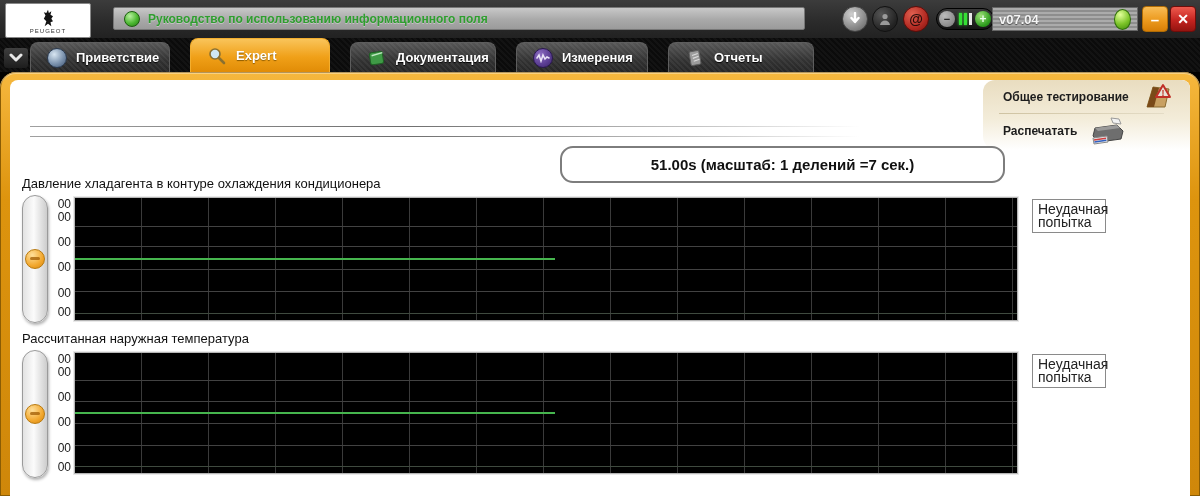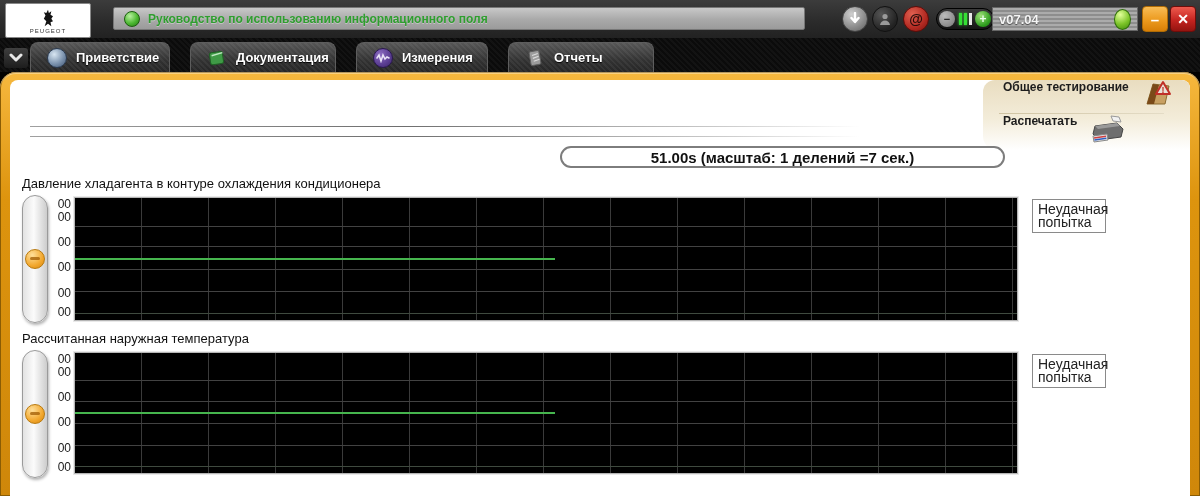--- a/index.html
+++ b/index.html
@@ -69,27 +69,27 @@
     background:radial-gradient(circle at 35% 30%,#8b6cc0,#5a3d92 60%,#3c2566);border:1px solid #2a1850;
     display:flex;align-items:center;justify-content:center;}
   
   .frame{position:absolute;left:0;top:72px;width:1200px;height:424px;box-sizing:border-box;
     background:linear-gradient(180deg,#f6b83e,#dd940e 30%,#cf870a);
     border-radius:16px 16px 0 0;padding:8px 10px 0 10px;
     box-shadow:inset 0 2px 0 rgba(255,255,255,.35), inset 0 0 0 1px #8a5c04;}
   .inner{position:relative;width:1180px;height:416px;background:#fff;border-radius:8px 8px 0 0;overflow:hidden;}
   .sidepanel{position:absolute;right:0;top:0;width:207px;height:70px;
     background:linear-gradient(180deg,#e9ddc0,#f3ecd9 55%,#fff);border-radius:12px 8px 0 14px;}
-  .sp-row{height:33px;display:flex;align-items:flex-start;gap:10px;padding:0 8px 0 20px;cursor:pointer;}
+  .sp-row{height:33px;display:flex;align-items:center;gap:10px;padding:0 8px 0 20px;cursor:pointer;}
   .sp-row .lbl{font-size:12px;font-weight:bold;color:#1d1d1d;}
   .sp-div{height:1px;margin:0 26px 0 16px;background:linear-gradient(90deg,#cfc3a2,#e4dcc6);}
   .hairlines{position:absolute;left:20px;top:46px;width:830px;}
   .hairlines div{height:1px;margin-bottom:9px;
     background:linear-gradient(90deg,#a0a0a0,#6e6e6e 45%,#cfcfcf 85%,#fff);}
-  .scalebox{position:absolute;left:550px;top:66px;width:445px;height:22px;box-sizing:border-box;
+  .scalebox{position:absolute;left:550px;top:66px;width:445px;height:37px;box-sizing:border-box;
     border:2px solid #7d7d7d;border-radius:13px;background:#fff;
     display:flex;align-items:center;justify-content:center;
     font-size:15px;font-weight:bold;color:#111;}
   
   .chart-block{position:absolute;left:12px;width:1160px;}
   .cb1{top:95px;} .cb2{top:250px;}
   .chart-title{font-size:13px;color:#111;height:20px;line-height:18px;}
   .chart-row{display:flex;align-items:flex-start;margin-top:2px;}
   .slider{position:relative;flex:none;width:26px;height:128px;margin-top:-2px;border-radius:13px;
     border:1px solid #9a9a9a;box-sizing:border-box;
@@ -171,20 +171,29 @@
       <path d="M2 2l5 5 5-5" stroke="#e8e8e8" stroke-width="3" fill="none" stroke-linecap="round" stroke-linejoin="round"></path>
     </svg>
   </div>
   <div class="tabs">
     <div class="tab t-w1">
       <span class="tabicon">
           <span class="globe"></span>
         </span>
       <span>Приветствие</span>
     </div>
+    <div class="tab active t-w2">
+      <span class="tabicon">
+        <svg width="20" height="20" viewBox="0 0 20 20">
+          <circle cx="8" cy="8" r="5" fill="#cfe8f4" stroke="#8a7030" stroke-width="1.6"></circle>
+          <path d="M12 12l5 5" stroke="#8a7030" stroke-width="2.6" stroke-linecap="round"></path>
+        </svg>
+      </span>
+      <span>Expert</span>
+    </div>
     <div class="tab t-w3">
       <span class="tabicon">
         <svg width="20" height="20" viewBox="0 0 20 20">
           <rect x="3" y="4" width="13" height="12" rx="2" transform="rotate(-8 10 10)" fill="#3f9a46" stroke="#1f6024"></rect>
           <path d="M5 7l11-1.6" stroke="#bfe8c2" stroke-width="1.4" transform="rotate(-8 10 10)"></path>
         </svg>
       </span>
       <span>Документация</span>
     </div>
     <div class="tab t-w4">

